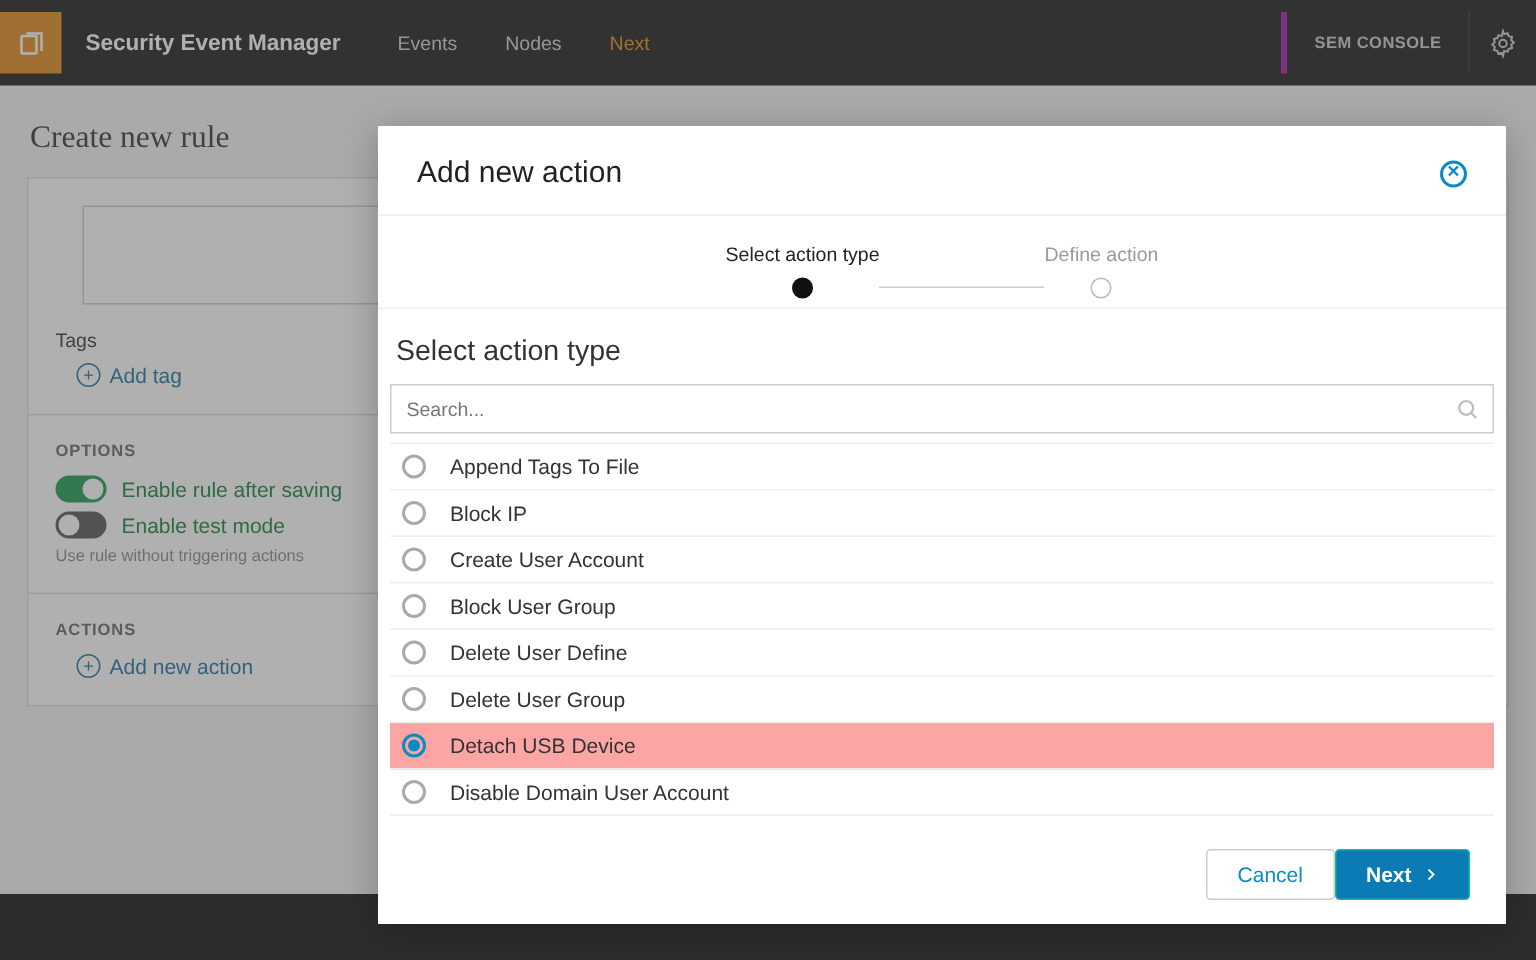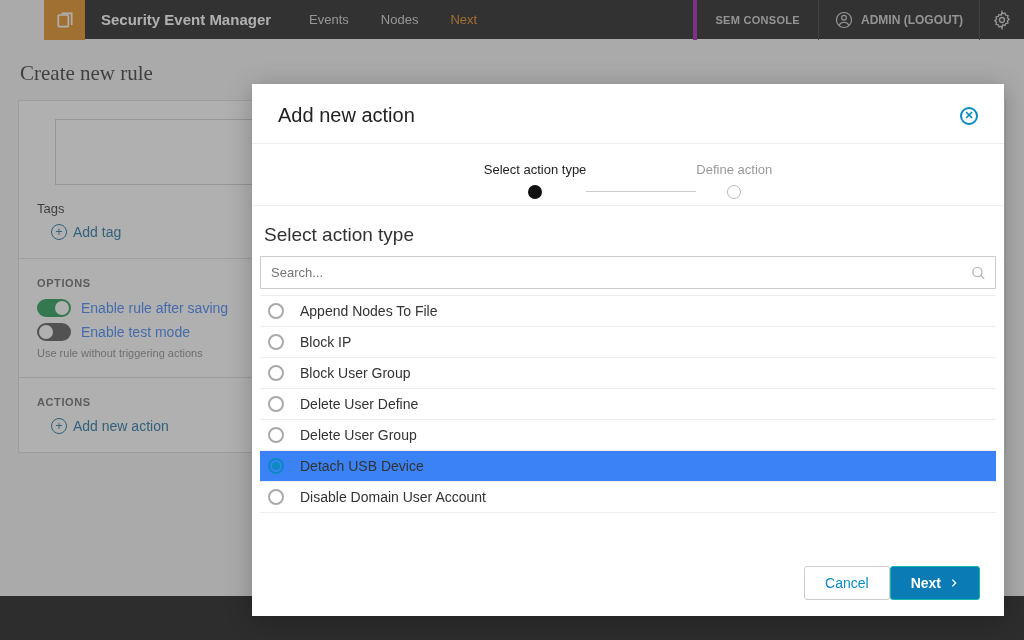--- a/index.html
+++ b/index.html
@@ -1,19 +1,19 @@
 <!DOCTYPE html>
 <html><head>
   <meta charset="utf-8">
   <style>
     * { box-sizing: border-box; margin: 0; padding: 0; font-family: -apple-system, BlinkMacSystemFont, "Segoe UI", Arial, sans-serif; }
     body { width: 1024px; height: 640px; overflow: hidden; background: #f4f4f4; position: relative; }
 
     
-    .topnav { height: 39px; background: #1a1a1a; display: flex; align-items: center; color: #ccc; font-size: 13px; margin-left: 44px; }
+    .topnav { height: 57px; background: #1a1a1a; display: flex; align-items: center; color: #ccc; font-size: 13px; }
     .topnav .logo-box { width: 41px; height: 41px; background: #e28a1b; display: flex; align-items: center; justify-content: center; }
     .topnav .brand { font-weight: 600; font-size: 15px; color: #fff; padding: 0 22px 0 16px; }
     .topnav .navlinks { display: flex; align-items: flex-end; }
     .topnav .navlink { padding: 0 16px; height: 41px; display: flex; align-items: center; cursor: pointer; color: #d0d0d0; }
     .topnav .navlink.active { color: #e28a1b; }
     .topnav .spacer { flex: 1; }
     .topnav .right { display: flex; align-items: center; }
     .topnav .console-btn { border-left: 4px solid #a21caf; border-right: 1px solid #333; padding: 0 18px; height: 41px; display: flex; align-items: center; font-size: 11px; font-weight: 600; letter-spacing: .3px; color: #ccc; cursor: pointer; }
     .topnav .user { padding: 0 16px; height: 41px; display: flex; align-items: center; gap: 8px; cursor: pointer; font-size: 12px; font-weight: 600; color: #ccc; border-right: 1px solid #333; }
     .topnav .gearcell { width: 44px; height: 41px; display: flex; align-items: center; justify-content: center; cursor: pointer; }
@@ -29,21 +29,21 @@
     .plus-circ { width: 16px; height: 16px; border: 1.5px solid #1b6f9e; border-radius: 50%; display: inline-flex; align-items: center; justify-content: center; font-size: 12px; line-height: 1; color: #1b6f9e; }
     .divider { border-top: 1px solid #ddd; margin: 18px -18px; }
     .opt-head { font-size: 11px; letter-spacing: .6px; color: #666; font-weight: 600; margin-bottom: 10px; }
     .toggle-row { display: flex; align-items: center; gap: 10px; margin: 6px 0; }
     .toggle { width: 34px; height: 18px; border-radius: 9px; position: relative; }
     .toggle .knob { position: absolute; width: 14px; height: 14px; border-radius: 50%; background: #fff; top: 2px; }
     .toggle.on { background: #1c9a4f; }
     .toggle.on .knob { right: 2px; }
     .toggle.off { background: #555; }
     .toggle.off .knob { left: 2px; }
-    .toggle-label { font-size: 14px; color: #3b82f6; }
+    .toggle-label { font-size: 14px; color: #15803d; }
     .hint { font-size: 11px; color: #888; margin-top: 2px; }
 
     
     .overlay { position: absolute; inset: 0; background: rgba(80,80,80,0.45); }
     .modal { position: absolute; left: 252px; top: 84px; width: 752px; height: 532px; background: #fff; box-shadow: 0 4px 24px rgba(0,0,0,.25); display: flex; flex-direction: column; }
     .modal-head { padding: 20px 26px 16px; display: flex; align-items: center; justify-content: space-between; border-bottom: 1px solid #eee; }
     .modal-title { font-size: 20px; color: #222; }
     .close-x { width: 18px; height: 18px; border: 2px solid #0a8bc2; border-radius: 50%; display: flex; align-items: center; justify-content: center; color: #0a8bc2; font-size: 11px; line-height: 1; cursor: pointer; font-weight: 700; }
 
     .stepper { display: flex; justify-content: center; align-items: flex-start; gap: 0; padding: 18px 0 6px; border-bottom: 1px solid #eee; }
@@ -59,21 +59,21 @@
     .body-title { font-size: 19px; color: #333; margin: 0 0 10px 2px; padding-left: 2px; }
     .search-wrap { position: relative; margin-bottom: 6px; }
     .search-input { width: 100%; padding: 8px 34px 8px 10px; border: 1px solid #ccc; font-size: 13px; outline: none; color: #333; }
     .search-icon { position: absolute; right: 9px; top: 50%; transform: translateY(-50%); width: 17px; height: 17px; color: #bbb; }
 
     .list-wrap { flex: 1; overflow-y: scroll; border-top: 1px solid #eee; }
     .list-wrap::-webkit-scrollbar { width: 14px; }
     .list-wrap::-webkit-scrollbar-track { background: #f1f1f1; }
     .list-wrap::-webkit-scrollbar-thumb { background: #b5b5b5; }
     .list-item { display: flex; align-items: center; gap: 16px; padding: 7px 8px; border-bottom: 1px solid #eee; cursor: pointer; font-size: 14px; color: #333; }
-    .list-item.selected { background: #3b82f6; }
+    .list-item.selected { background: #fca5a5; }
     .radio-circ { width: 16px; height: 16px; border: 2px solid #aaa; border-radius: 50%; flex-shrink: 0; display: flex; align-items: center; justify-content: center; }
     .list-item.selected .radio-circ { border-color: #0a8bc2; }
     .radio-dot { width: 8px; height: 8px; border-radius: 50%; background: #0a8bc2; display: none; }
     .list-item.selected .radio-dot { display: block; }
 
     .modal-foot { padding: 16px 24px; display: flex; justify-content: flex-end; background: #fff; }
     .btn { padding: 8px 20px; font-size: 14px; border-radius: 3px; cursor: pointer; display: flex; align-items: center; gap: 8px; }
     .btn-cancel { background: #fff; border: 1px solid #ccc; color: #0a8bc2; }
     .btn-next { background: #0a7bb5; border: 1px solid #14b8a6; color: #fff; font-weight: 600; }
 
@@ -91,28 +91,20 @@
   </div>
   <div class="brand">Security Event Manager</div>
   <div class="navlinks">
     <div class="navlink">Events</div>
     <div class="navlink">Nodes</div>
     <div class="navlink active">Next</div>
   </div>
   <div class="spacer"></div>
   <div class="right">
     <div class="console-btn">SEM CONSOLE</div>
-    <div class="user">
-      <svg class="icon-svg" width="18" height="18" viewBox="0 0 24 24" fill="none" stroke="#ccc" stroke-width="1.6">
-          <circle cx="12" cy="12" r="10"></circle>
-          <circle cx="12" cy="9" r="3.2"></circle>
-          <path d="M5.5 19c1.5-3 4-4 6.5-4s5 1 6.5 4"></path>
-        </svg>
-      <span>ADMIN (LOGOUT)</span>
-    </div>
     <div class="gearcell">
       <svg class="icon-svg" width="20" height="20" viewBox="0 0 24 24" fill="none" stroke="#ccc" stroke-width="1.6">
           <circle cx="12" cy="12" r="3"></circle>
           <path d="M12 2l1 2.5 2.6-.7 1 2.4 2.6.6-.6 2.6 2 1.8-2 1.8.6 2.6-2.6.6-1 2.4-2.6-.7L12 22l-1-2.5-2.6.7-1-2.4-2.6-.6.6-2.6-2-1.8 2-1.8-.6-2.6 2.6-.6 1-2.4 2.6.7z"></path>
         </svg>
     </div>
   </div>
 </div>
 
 <div class="page">
@@ -182,25 +174,29 @@
     <div class="search-wrap">
       <input class="search-input" placeholder="Search..." style="">
       <svg class="search-icon" viewBox="0 0 24 24" fill="none" stroke="currentColor" stroke-width="2">
           <circle cx="10.5" cy="10.5" r="6.5"></circle>
           <line x1="20" y1="20" x2="15.2" y2="15.2"></line>
         </svg>
     </div>
     <div class="list-wrap" id="action-list">
         <div class="list-item">
           <div class="radio-circ"></div>
-          <span>Append Nodes To File</span>
+          <span>Append Tags To File</span>
         </div>
         <div class="list-item">
           <div class="radio-circ"></div>
           <span>Block IP</span>
+        </div>
+        <div class="list-item">
+          <div class="radio-circ"></div>
+          <span>Create User Account</span>
         </div>
         <div class="list-item">
           <div class="radio-circ"></div>
           <span>Block User Group</span>
         </div>
         <div class="list-item">
           <div class="radio-circ"></div>
           <span>Delete User Define</span>
         </div>
         <div class="list-item">

